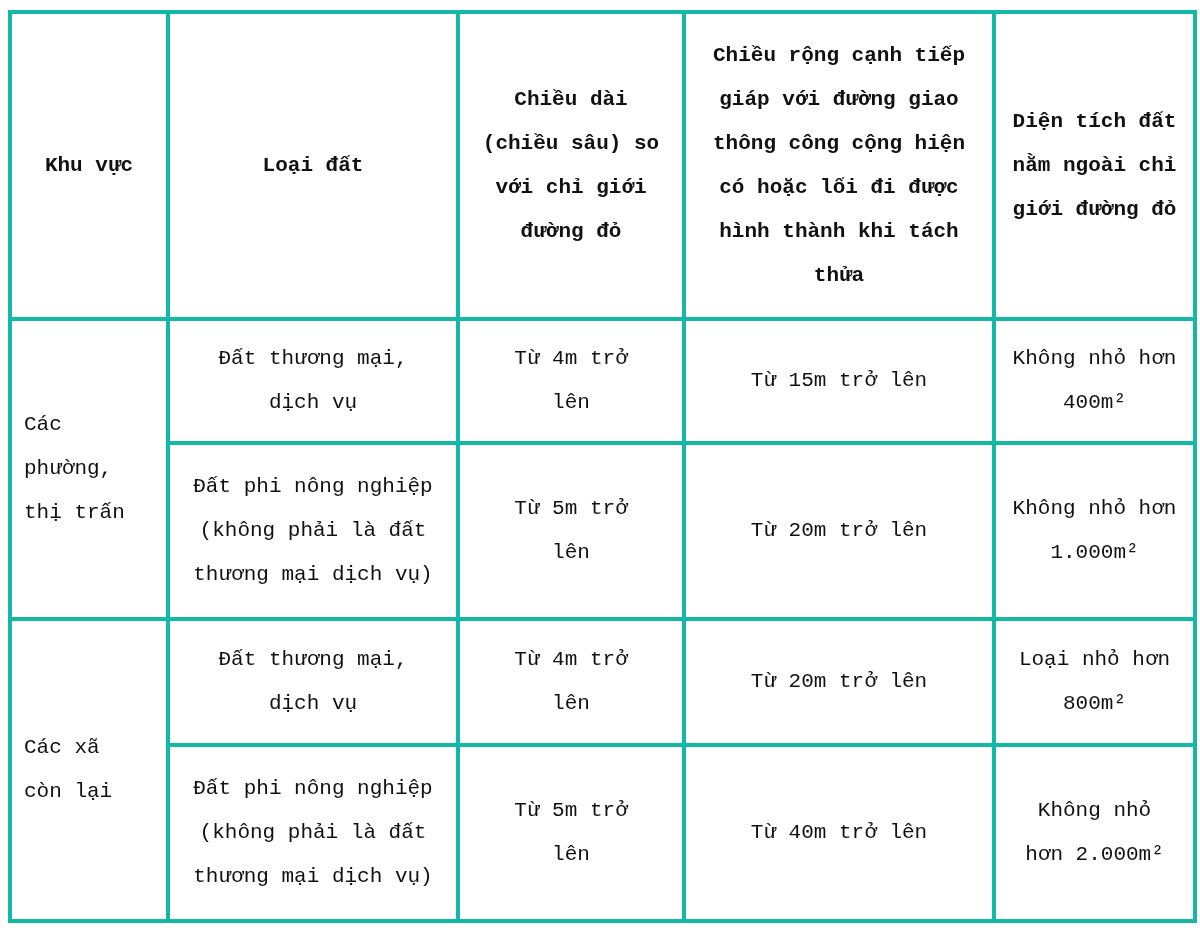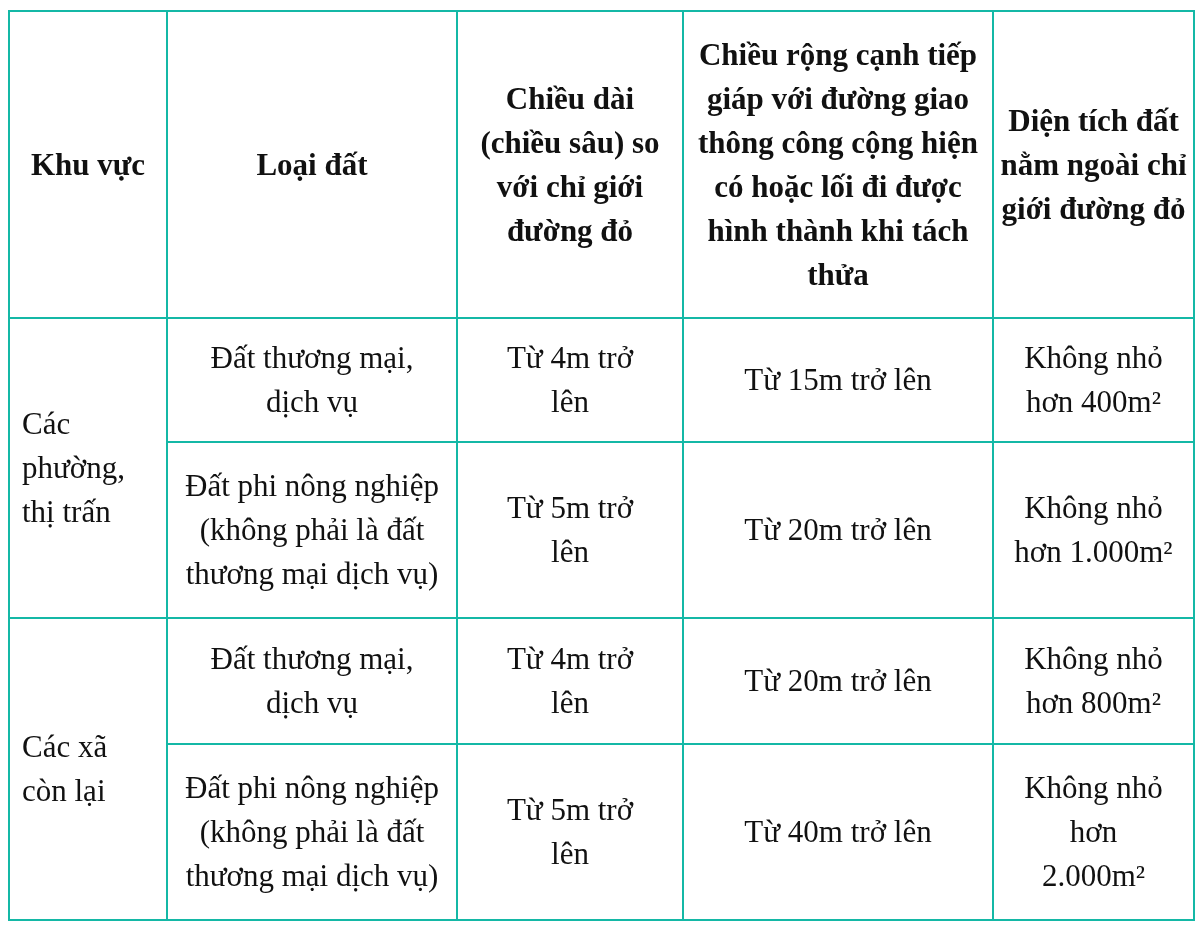--- a/index.html
+++ b/index.html
@@ -17,27 +17,28 @@
     }
     table.land-table {
       position: absolute;
       left: 8px;
       top: 10px;
       width: 1185px;
       border-collapse: collapse;
       table-layout: fixed;
     }
     table.land-table td, table.land-table th {
-      border: 2px solid #14b8a6;
+      border: 4px solid #14b8a6;
       text-align: center;
       vertical-align: middle;
       padding: 0 8px;
-      font-size: 31px;
+      font-size: 21px;
       line-height: 44px;
       word-wrap: break-word;
+      font-family: Liberation Mono, monospace;
     }
     table.land-table th {
       font-weight: bold;
       line-height: 44px;
     }
     col.c1 { width: 158px; }
     col.c2 { width: 290px; }
     col.c3 { width: 226px; }
     col.c4 { width: 310px; }
     col.c5 { width: 201px; }
@@ -83,21 +84,21 @@
       <td style="padding:0 12px;">Đất phi nông nghiệp (không phải là đất thương mại dịch vụ)</td>
       <td style="padding:0 34px;">Từ 5m trở lên</td>
       <td>Từ 20m trở lên</td>
       <td style="padding:0 14px;">Không nhỏ hơn 1.000m²</td>
     </tr>
     <tr class="r3">
       <td class="area-cell" rowspan="2" style="padding-right:24px;">Các xã còn lại</td>
       <td style="padding:0 22px;">Đất thương mại, dịch vụ</td>
       <td style="padding:0 34px;">Từ 4m trở lên</td>
       <td>Từ 20m trở lên</td>
-      <td style="padding:0 14px;">Không nhỏ hơn 800m²</td>
+      <td style="padding:0 14px;">Loại nhỏ hơn 800m²</td>
     </tr>
     <tr class="r4">
       <td style="padding:0 12px;">Đất phi nông nghiệp (không phải là đất thương mại dịch vụ)</td>
       <td style="padding:0 34px;">Từ 5m trở lên</td>
       <td>Từ 40m trở lên</td>
       <td style="padding:0 27px;">Không nhỏ hơn 2.000m²</td>
     </tr>
   </tbody>
 </table>
 

